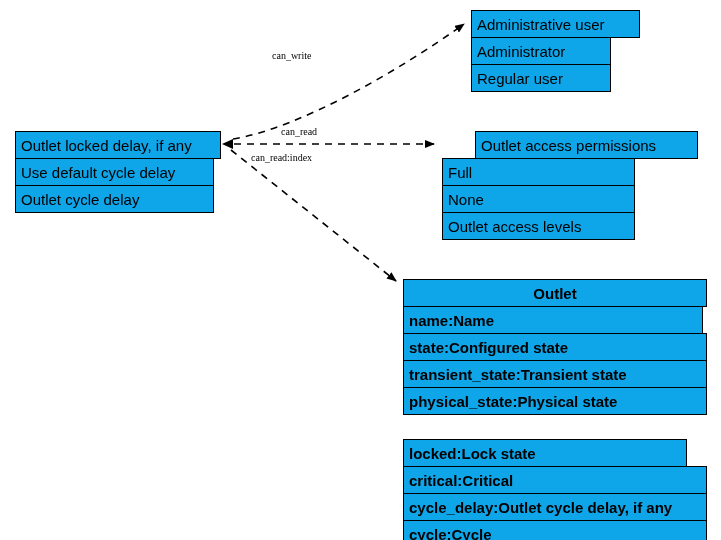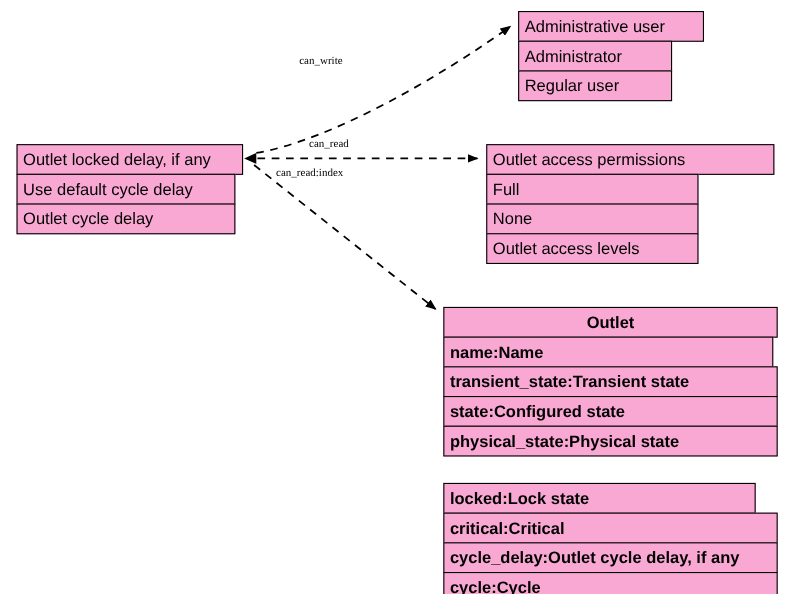--- a/index.html
+++ b/index.html
@@ -11,21 +11,21 @@
     overflow:hidden;
   }
   #canvas{position:absolute;left:0;top:0;width:721px;height:540px;}
   .edge-layer{position:absolute;left:0;top:0;width:721px;height:540px;pointer-events:none;}
 
   
   .node{position:absolute;}
   .cell{
     box-sizing:border-box;
     border:1px solid #000000;
-    background:#f9a8d4;
+    background:#0ea5e9;
     font-size:15px;
     line-height:1;
     color:#000000;
     height:28px;
     display:flex;
     align-items:center;
     padding:0 5px;
     white-space:nowrap;
     margin-top:-1px;
   }
@@ -76,31 +76,31 @@
     <div class="cell" style="width:199px;">Outlet cycle delay</div>
   </div>
 
   <div class="node" style="left:471px;top:10px;">
     <div class="cell" style="width:169px;">Administrative user</div>
     <div class="cell" style="width:140px;">Administrator</div>
     <div class="cell" style="width:140px;">Regular user</div>
   </div>
 
   <div class="node" style="left:442px;top:131px;">
-    <div class="cell" style="width:262px;">Outlet access permissions</div>
+    <div class="cell" style="width:223px;margin-left:33px;">Outlet access permissions</div>
     <div class="cell" style="width:193px;">Full</div>
     <div class="cell" style="width:193px;">None</div>
     <div class="cell" style="width:193px;">Outlet access levels</div>
   </div>
 
   <div class="node" style="left:403px;top:279px;font-weight:bold;">
     <div class="cell center" style="width:304px;">Outlet</div>
     <div class="cell" style="width:300px;">name:Name</div>
+    <div class="cell" style="width:304px;">state:Configured state</div>
     <div class="cell" style="width:304px;">transient_state:Transient state</div>
-    <div class="cell" style="width:304px;">state:Configured state</div>
     <div class="cell" style="width:304px;">physical_state:Physical state</div>
     <div class="cell" style="width:284px;margin-top:24px;">locked:Lock state</div>
     <div class="cell" style="width:304px;">critical:Critical</div>
     <div class="cell" style="width:304px;">cycle_delay:Outlet cycle delay, if any</div>
     <div class="cell" style="width:304px;">cycle:Cycle</div>
   </div>
 
 </div>
 
 </body></html>

